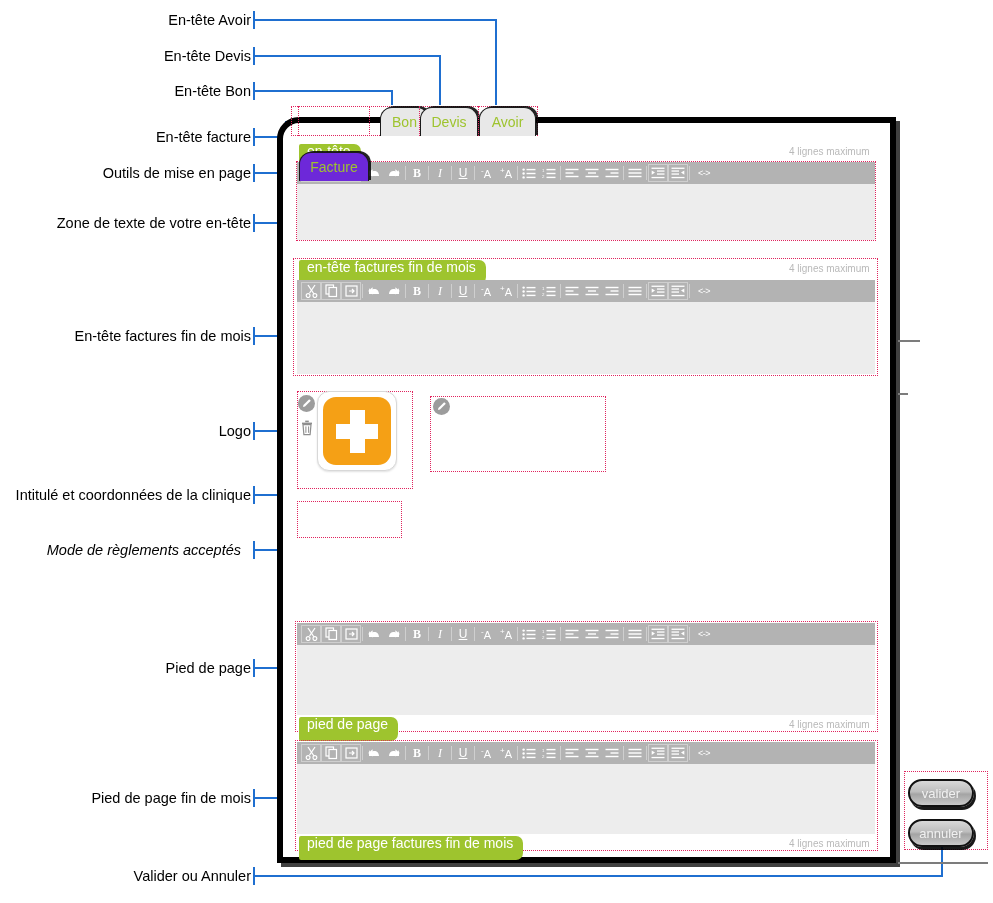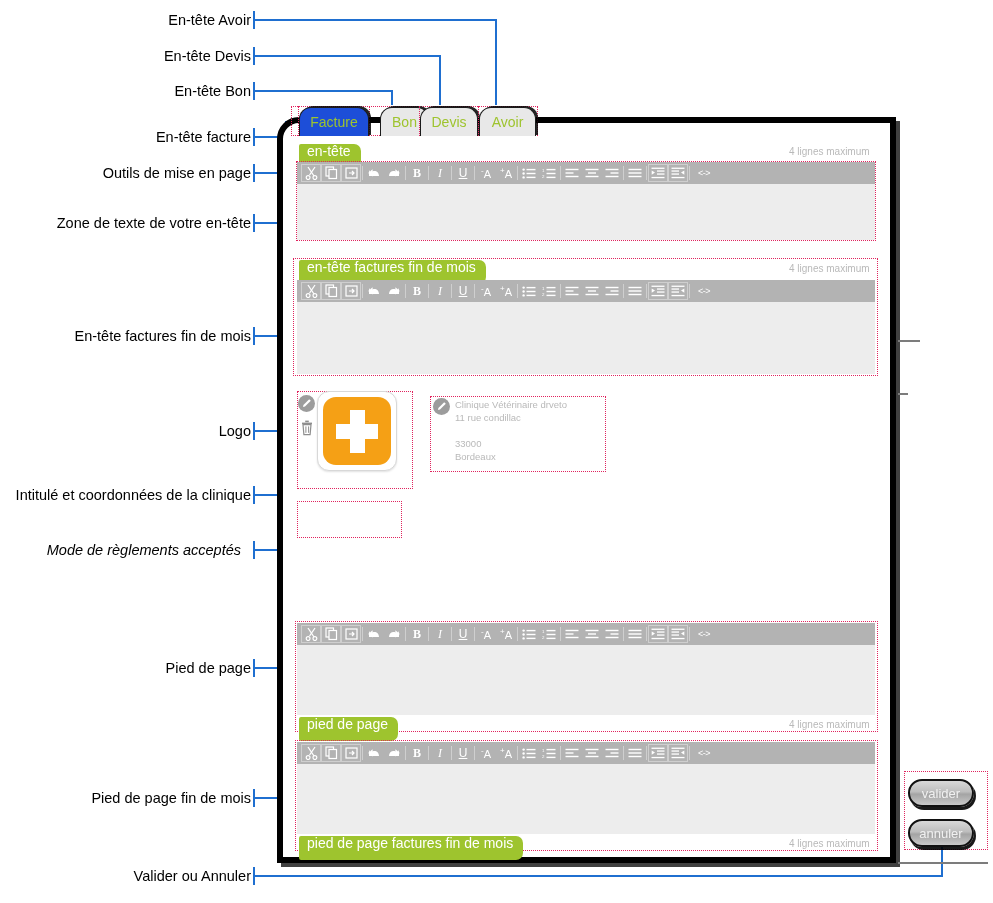--- a/index.html
+++ b/index.html
@@ -32,21 +32,21 @@
   .tabbar{position:absolute;left:292px;top:107px;width:245px;height:28px;}
   .tab{
     position:absolute;top:0;height:28px;
     background:#e8e8e8;
     border-top-left-radius:12px;border-top-right-radius:12px;
     color:#9ec42e;font-size:14px;
     display:flex;align-items:center;justify-content:center;
     box-shadow:2px -1px 0 0 rgba(0,0,0,.85);
     border:1px solid #1a1a1a;border-bottom:none;
   }
-  .tab.active{background:#1d4ed8;z-index:5;box-shadow:2px -1px 0 0 rgba(0,0,0,.85);}
+  .tab.active{background:#6d28d9;z-index:5;box-shadow:2px -1px 0 0 rgba(0,0,0,.85);margin-top:45px;}
   .tab-sel{position:absolute;border:1px dotted #e0245e;box-sizing:border-box;}
 
   
   .dotted{position:absolute;border:1px dotted #e0245e;box-sizing:border-box;}
   .greentag{
     position:absolute;height:24px;background:#9ec42e;
     border-top-right-radius:7px;border-bottom-right-radius:7px;
     border-top-left-radius:2px;border-bottom-left-radius:2px;
     color:#ffffff;font-size:14px;line-height:14px;
     padding:0 10px 0 8px;white-space:nowrap;box-sizing:border-box;
@@ -517,25 +517,20 @@
       </div>
     </div>
   </div>
 
   <div class="clinicbox" style="left:430px;top:396px;width:176px;height:76px;"></div>
   <div class="circ-icon" style="left:433px;top:398px;">
     <svg width="11" height="11" viewBox="0 0 11 11">
         <path d="M8.2 1.2 L9.8 2.8 L4 8.6 L2 9 L2.4 7 Z" fill="#ffffff"></path>
       </svg>
   </div>
-  <div class="clinictxt" style="left:455px;top:398px;width:145px;">Clinique Vétérinaire drveto
-11 rue condillac
-
-33000
-Bordeaux</div>
 
   <div class="dotted" style="left:297px;top:501px;width:105px;height:37px;"></div>
 
   <div class="dotted" style="left:295px;top:621px;width:583px;height:111px;"></div>
   <div class="toolbar tb" style="left:297px;top:623px;width:578px;">
       <div class="tbtn" style="box-shadow: rgb(207, 207, 207) 0px 0px 0px 1px inset;">
         <svg width="13" height="14" viewBox="0 0 13 14">
           <path d="M3 1 L9 10" stroke="#fff" stroke-width="1.3" fill="none"></path>
           <path d="M10 1 L4.6 9" stroke="#fff" stroke-width="1.3" fill="none"></path>
           <circle cx="3.1" cy="11.6" r="1.9" stroke="#fff" stroke-width="1.2" fill="none"></circle>

